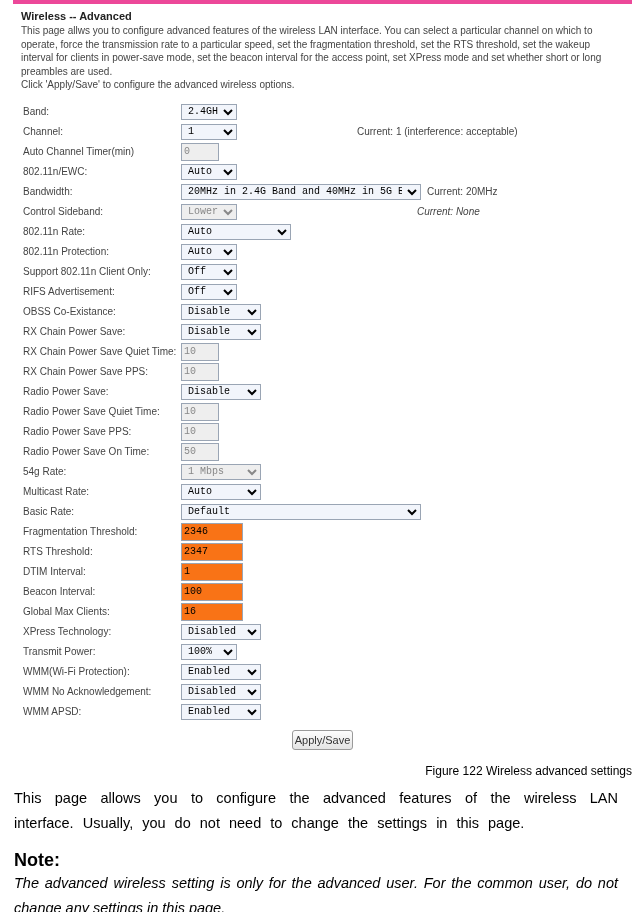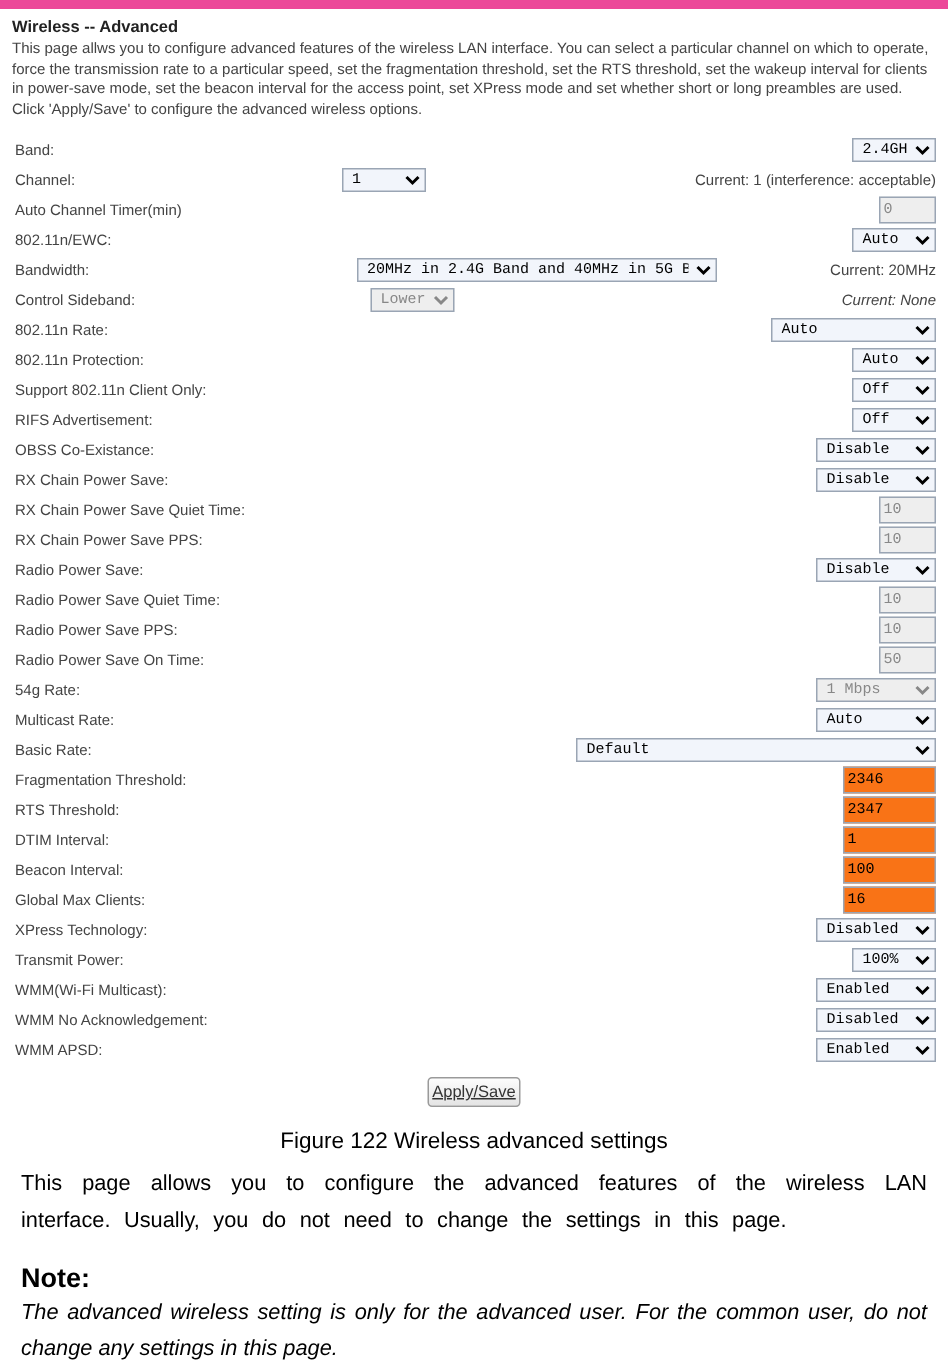--- a/index.html
+++ b/index.html
@@ -6,41 +6,41 @@
       margin: 0;
       padding: 0;
       font-family: Arial, sans-serif;
       width: 632px;
       background: #fff;
       color: #000;
     }
     .screenshot {
       padding: 6px 8px 4px 8px;
       background: #fff;
-      border-top: 6px solid #ec4899;
-      font-size: 10px;
+      border-top: 4px solid #ec4899;
+      font-size: 10px;
+      margin-left: 13px;
     }
     .screenshot .panel-title {
       font-weight: bold;
       color: #222;
       font-size: 11px;
       margin-bottom: 2px;
     }
     .screenshot .intro {
       color: #444;
       font-size: 10px;
       line-height: 1.35;
       margin-bottom: 10px;
     }
     .form-row {
       display: flex;
       align-items: center;
       min-height: 20px;
       padding: 0;
-      justify-content: space-between;
     }
     .form-row .label {
       width: 158px;
       color: #444;
       font-size: 10px;
       padding-left: 2px;
     }
     .form-row .control {
       flex: 0 0 auto;
     }
@@ -77,25 +77,24 @@
       padding: 8px 0 4px 0;
     }
     .btn {
       display: inline-block;
       font-size: 11px;
       color: #333;
       background: linear-gradient(#fdfdfd, #e4e4e4);
       border: 1px solid #9a9a9a;
       border-radius: 3px;
       padding: 3px 2px;
-      text-decoration: underline;
     }
     .caption {
-      text-align: center;
-      font-size: 15px;
+      text-align: right;
+      font-size: 12px;
       color: #000;
       margin: 6px 0 8px 0;
     }
     .body-text {
       font-size: 14.5px;
       line-height: 1.75;
       padding: 0 14px;
       text-align: justify;
       color: #000;
     }
@@ -261,21 +260,21 @@
     <div class="label">XPress Technology:</div>
     <div class="control"><select class="sel-m"><option>Disabled</option></select></div>
   </div>
 
   <div class="form-row">
     <div class="label">Transmit Power:</div>
     <div class="control"><select class="sel-s"><option>100%</option></select></div>
   </div>
 
   <div class="form-row">
-    <div class="label">WMM(Wi-Fi Multicast):</div>
+    <div class="label">WMM(Wi-Fi Protection):</div>
     <div class="control"><select class="sel-m"><option>Enabled</option></select></div>
   </div>
 
   <div class="form-row">
     <div class="label">WMM No Acknowledgement:</div>
     <div class="control"><select class="sel-m"><option>Disabled</option></select></div>
   </div>
 
   <div class="form-row">
     <div class="label">WMM APSD:</div>

